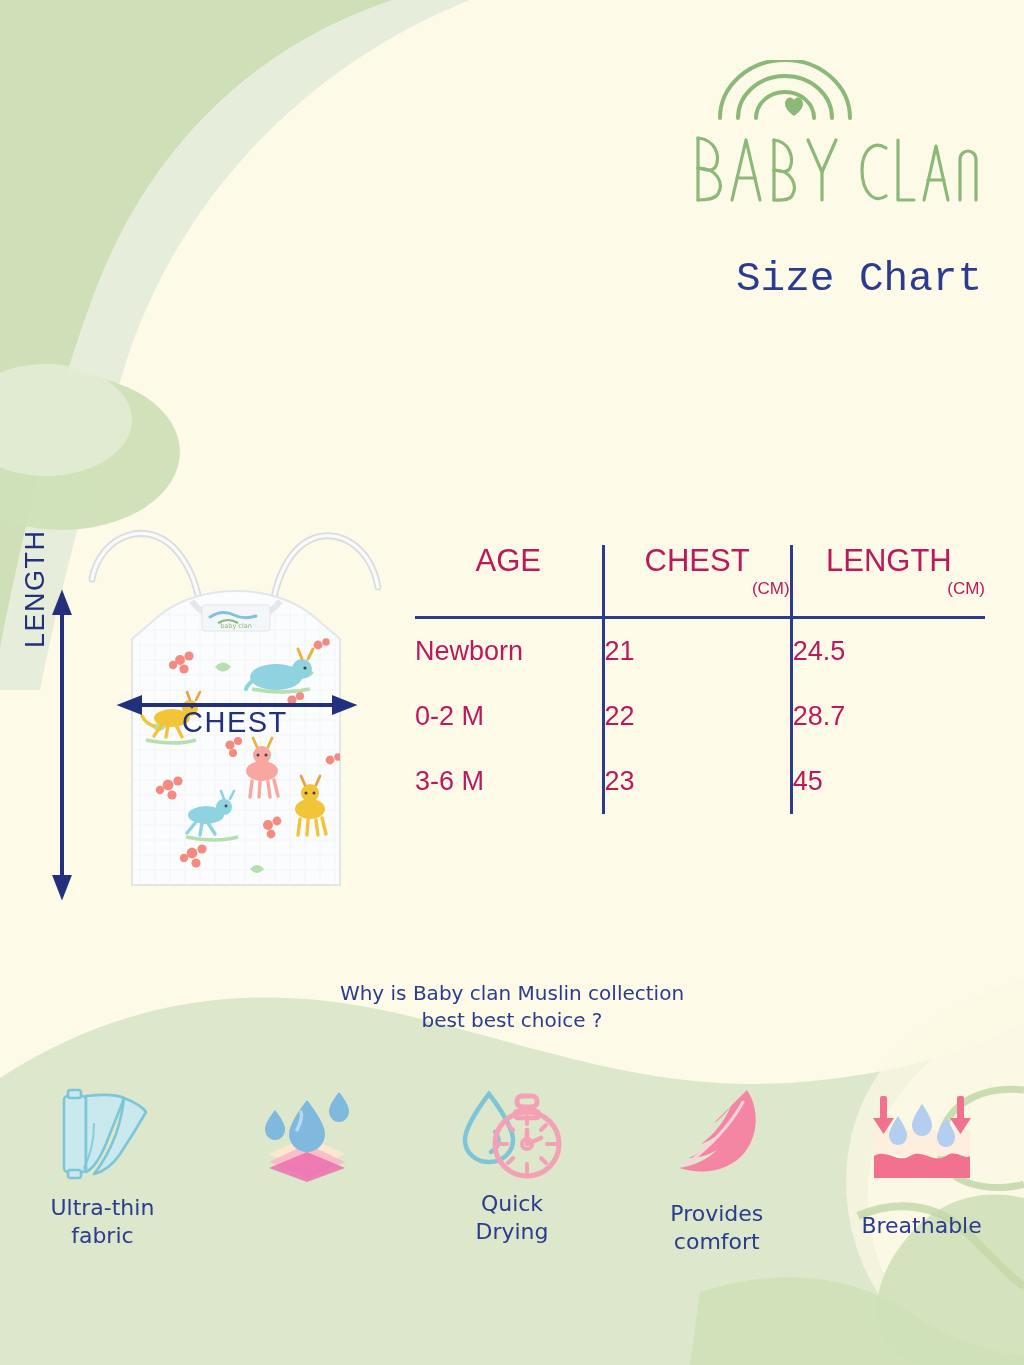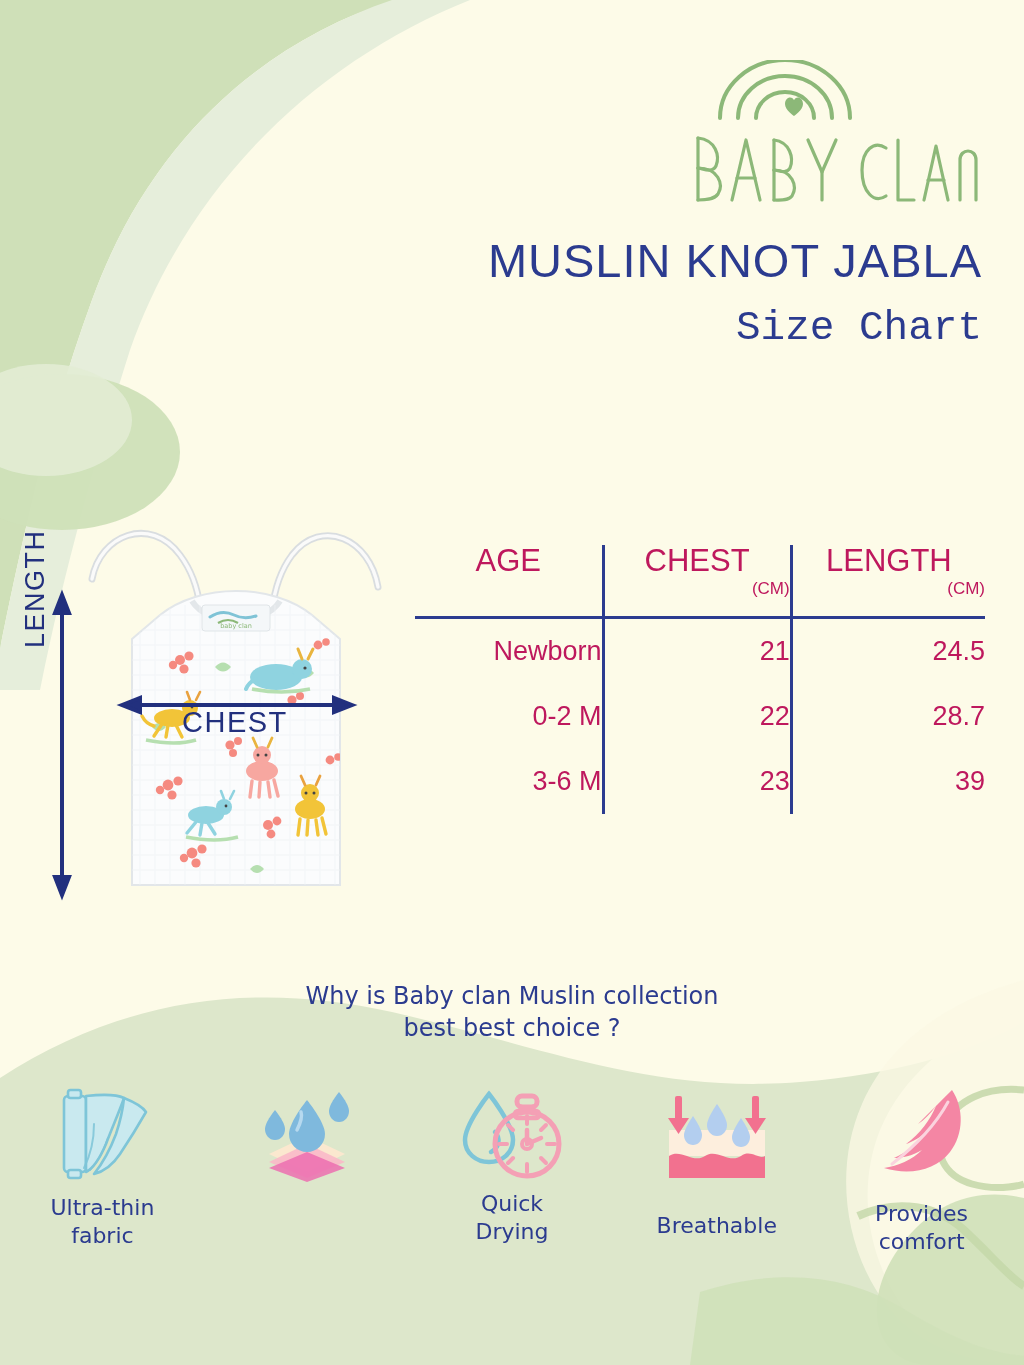--- a/index.html
+++ b/index.html
@@ -34,29 +34,29 @@
     position:absolute;left:182px;top:706px;
     color:#22307e;font-family:"Liberation Sans", sans-serif;font-size:29px;letter-spacing:1.5px;
   }
 
   
   #table-area{position:absolute;left:415px;top:545px;width:570px;height:290px;}
   .tbl{width:100%;border-collapse:collapse;font-family:"Liberation Sans", sans-serif;color:#be185d;}
   .tbl th{font-weight:400;vertical-align:top;padding:0 0 14px 0;}
   .th-main{font-size:31px;line-height:1.0;}
   .th-unit{font-size:17px;line-height:1.5;text-align:right;}
-  .tbl td{font-size:27px;text-align:right;font-weight:400;padding:17px 0;}
+  .tbl td{font-size:27px;text-align:left;font-weight:400;padding:17px 0;}
   .col-div{border-left:3px solid #2b3b8f;}
   .head-rule{border-bottom:3px solid #2b3b8f;}
 
   
   .why{
     position:absolute;left:0;right:0;top:980px;text-align:center;
     font-family:"DejaVu Sans", sans-serif;
-    color:#2b3b8f;font-size:24px;line-height:1.35;font-weight:400;
+    color:#2b3b8f;font-size:20px;line-height:1.35;font-weight:400;
   }
   
   #features{position:absolute;left:0;top:1080px;width:1024px;height:240px;display:flex;}
   .feat{flex:1;display:flex;flex-direction:column;align-items:center;}
   .feat-icon{height:108px;display:flex;align-items:center;justify-content:center;}
   .feat-label{
     margin-top:14px;text-align:center;color:#2b3b8f;
     font-family:"DejaVu Sans", sans-serif;font-size:22px;line-height:1.28;font-weight:400;
   }
   .f0{margin-top:6px}.f1{margin-top:6px}.f2{margin-top:2px}
@@ -131,21 +131,20 @@
       <path d="M208,80 L208,140 L224,140"></path>
 
       <path d="M234,140 L246,86 L258,140"></path>
       <path d="M238,120 L254,120"></path>
 
       <path d="M270,140 L270,100 C270,88 286,88 286,100 L286,140"></path>
     </g>
   </svg>
 
   <div class="title-block">
-    <div class="title-main">MUSLIN KNOT JABLA</div>
     <div class="title-sub">Size Chart</div>
   </div>
 
   <svg id="garment" viewBox="0 0 380 430" xmlns="http://www.w3.org/2000/svg">
     <defs>
       <clipPath id="bodyclip">
         <path d="M120,120 C140,104 168,96 196,96 C224,96 252,104 272,120
                  L300,144 L300,390 L92,390 L92,144 Z"></path>
       </clipPath>
     </defs>
@@ -326,21 +325,21 @@
           <td class="col-div">24.5</td>
         </tr>
         <tr>
           <td>0-2 M</td>
           <td class="col-div">22</td>
           <td class="col-div">28.7</td>
         </tr>
         <tr>
           <td>3-6 M</td>
           <td class="col-div">23</td>
-          <td class="col-div">39</td>
+          <td class="col-div">45</td>
         </tr>
       </tbody>
     </table>
   </div>
 
   <div class="why">
     <div>Why is Baby clan Muslin collection</div>
     <div>best best choice ?</div>
   </div>
 
@@ -411,52 +410,52 @@
         </svg>
       </div>
       <div class="feat-label f2">
         <div>Quick</div>
         <div>Drying</div>
       </div>
     </div>
 
     <div class="feat">
       <div class="feat-icon">
-        <svg width="116" height="104" viewBox="0 0 116 104" xmlns="http://www.w3.org/2000/svg">
-
-          <path d="M10,48 L106,48 L106,74 L10,74 Z" fill="#fdeedd"></path>
-          <path d="M10,74 C22,66 34,82 46,74 C58,66 70,82 82,74 C92,67 100,78 106,74
-                   L106,96 L10,96 Z" fill="#f2718f"></path>
-
-          <path d="M58,22 C58,22 68,36 68,43 C68,49 64,54 58,54 C52,54 48,49 48,43 C48,36 58,22 58,22Z" fill="#b3ceef"></path>
-          <path d="M34,34 C34,34 43,47 43,53 C43,59 39,63 34,63 C29,63 25,59 25,53 C25,47 34,34 34,34Z" fill="#b3ceef"></path>
-          <path d="M82,36 C82,36 91,49 91,55 C91,61 87,65 82,65 C77,65 73,61 73,55 C73,49 82,36 82,36Z" fill="#b3ceef"></path>
-
-          <g fill="#f2718f">
-            <rect x="16" y="14" width="7" height="28" rx="2"></rect>
-            <polygon points="19.5,52 9,36 30,36"></polygon>
-            <rect x="93" y="14" width="7" height="28" rx="2"></rect>
-            <polygon points="96.5,52 86,36 107,36"></polygon>
-          </g>
-        </svg>
-      </div>
-      <div class="feat-label f3">
-        <div>Breathable</div>
-      </div>
-    </div>
-
-    <div class="feat">
-      <div class="feat-icon">
         <svg width="108" height="104" viewBox="0 0 108 104" xmlns="http://www.w3.org/2000/svg">
           <path d="M84,8 C96,26 96,52 82,70 C68,88 42,94 16,86 C30,84 44,78 54,68
                    C44,74 34,76 26,76 C40,70 52,60 60,48 C52,56 44,60 38,62
                    C52,52 62,38 68,24 C62,32 56,38 50,42 C62,30 74,18 84,8 Z" fill="#f486a4"></path>
           <path d="M80,20 C68,42 50,62 24,82" fill="none" stroke="#fbd3de" stroke-width="3" stroke-linecap="round"></path>
         </svg>
       </div>
       <div class="feat-label f4">
         <div>Provides</div>
         <div>comfort</div>
       </div>
     </div>
 
+    <div class="feat">
+      <div class="feat-icon">
+        <svg width="116" height="104" viewBox="0 0 116 104" xmlns="http://www.w3.org/2000/svg">
+
+          <path d="M10,48 L106,48 L106,74 L10,74 Z" fill="#fdeedd"></path>
+          <path d="M10,74 C22,66 34,82 46,74 C58,66 70,82 82,74 C92,67 100,78 106,74
+                   L106,96 L10,96 Z" fill="#f2718f"></path>
+
+          <path d="M58,22 C58,22 68,36 68,43 C68,49 64,54 58,54 C52,54 48,49 48,43 C48,36 58,22 58,22Z" fill="#b3ceef"></path>
+          <path d="M34,34 C34,34 43,47 43,53 C43,59 39,63 34,63 C29,63 25,59 25,53 C25,47 34,34 34,34Z" fill="#b3ceef"></path>
+          <path d="M82,36 C82,36 91,49 91,55 C91,61 87,65 82,65 C77,65 73,61 73,55 C73,49 82,36 82,36Z" fill="#b3ceef"></path>
+
+          <g fill="#f2718f">
+            <rect x="16" y="14" width="7" height="28" rx="2"></rect>
+            <polygon points="19.5,52 9,36 30,36"></polygon>
+            <rect x="93" y="14" width="7" height="28" rx="2"></rect>
+            <polygon points="96.5,52 86,36 107,36"></polygon>
+          </g>
+        </svg>
+      </div>
+      <div class="feat-label f3">
+        <div>Breathable</div>
+      </div>
+    </div>
+
   </div>
 </div>
 
 </body></html>

